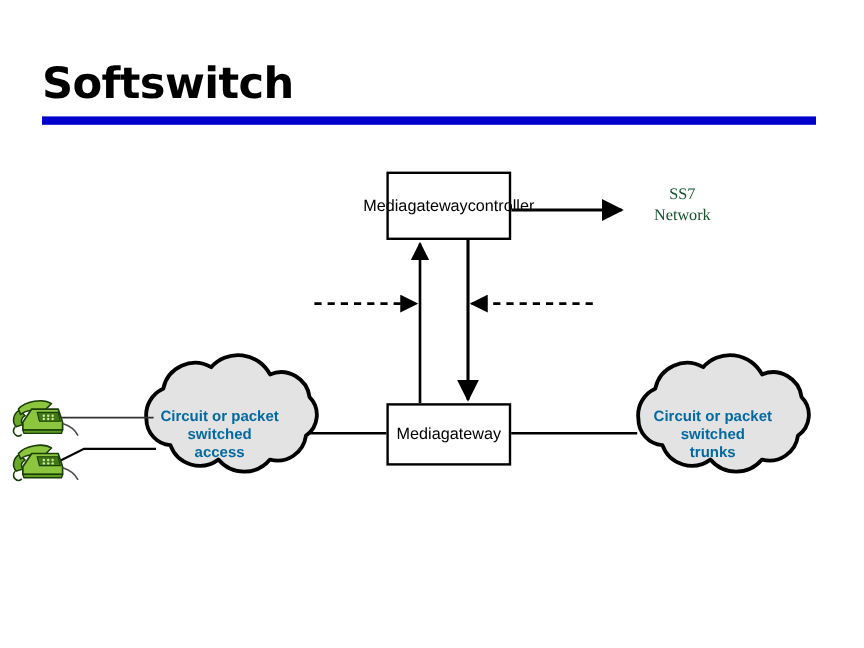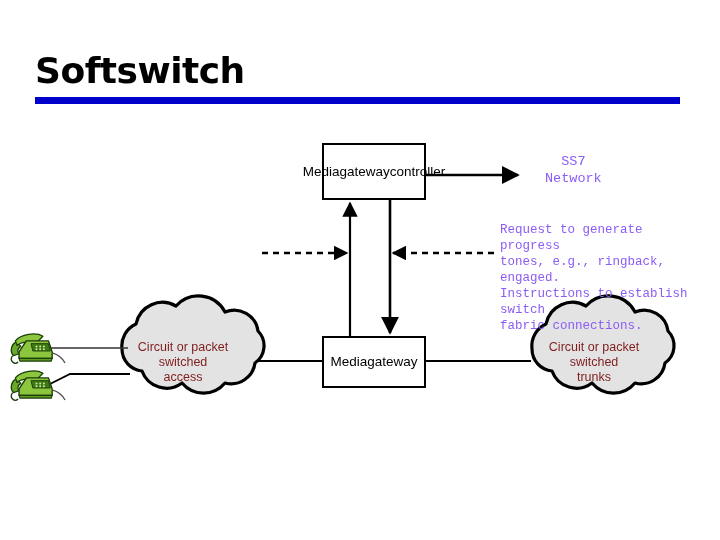--- a/index.html
+++ b/index.html
@@ -48,39 +48,40 @@
     text-align:center;
     font-family:"Liberation Sans", sans-serif;
   }
   #mgc-box{left:322px; top:143px; width:104px; height:57px;}
   #mg-box{left:322px; top:336px; width:104px; height:52px;}
   .box-line{display:block;}
 
   
   .label{
     position:absolute;
-    color:#8b5cf6;
+    color:#14532d;
     font-size:13px;
     line-height:15.5px;
-    font-family:Liberation Mono, monospace;
+    font-family:Liberation Serif, serif;
     white-space:pre-line;
   }
   #ss7-label{left:545px; top:153px; text-align:center; font-size:13.5px; line-height:17px;}
   #sup-label{left:113px; top:233px; font-size:13px; line-height:16px;}
   #req-label{left:500px; top:222px; font-size:12.5px; line-height:16px;}
 
   
   .cloud-label{
     position:absolute;
     text-align:center;
     font-size:12.5px;
     line-height:15px;
-    color:#7f1d1d;
+    color:#0369a1;
     font-family:"Liberation Sans", sans-serif;
     white-space:pre-line;
+    font-weight:bold;
   }
   #cloud-left-label{left:118px; top:340px; width:130px;}
   #cloud-right-label{left:528px; top:340px; width:132px;}
 </style>
 </head>
 <body>
 
 <div id="slide">
 
   <div class="title">Softswitch</div>
@@ -179,24 +180,20 @@
 
   <div class="box" id="mg-box">
     <span class="box-line">Media</span>
     <span class="box-line">gateway</span>
   </div>
 
   <div class="label" id="ss7-label">SS7
 Network</div>
 
 
-  <div class="label" id="req-label">Request to generate progress
-tones, e.g., ringback, engaged.
-Instructions to establish switch
-fabric connections.</div>
 
   <div class="cloud-label" id="cloud-left-label">Circuit or packet
 switched
 access</div>
 
   <div class="cloud-label" id="cloud-right-label">Circuit or packet
 switched
 trunks</div>
 
 </div>

